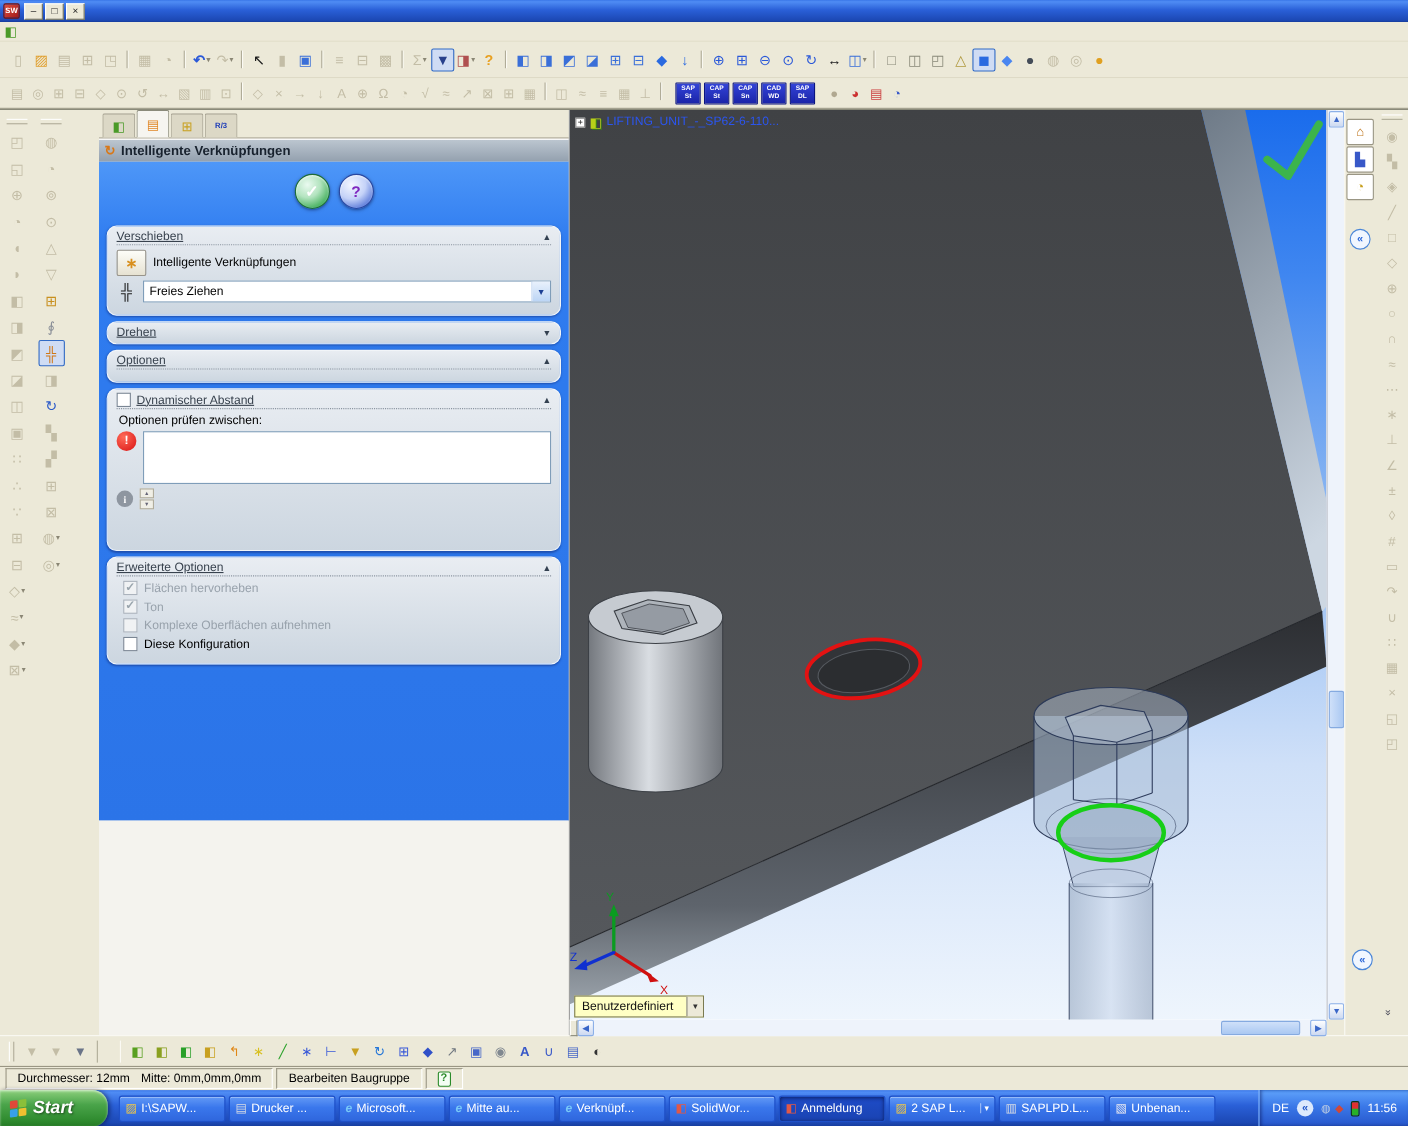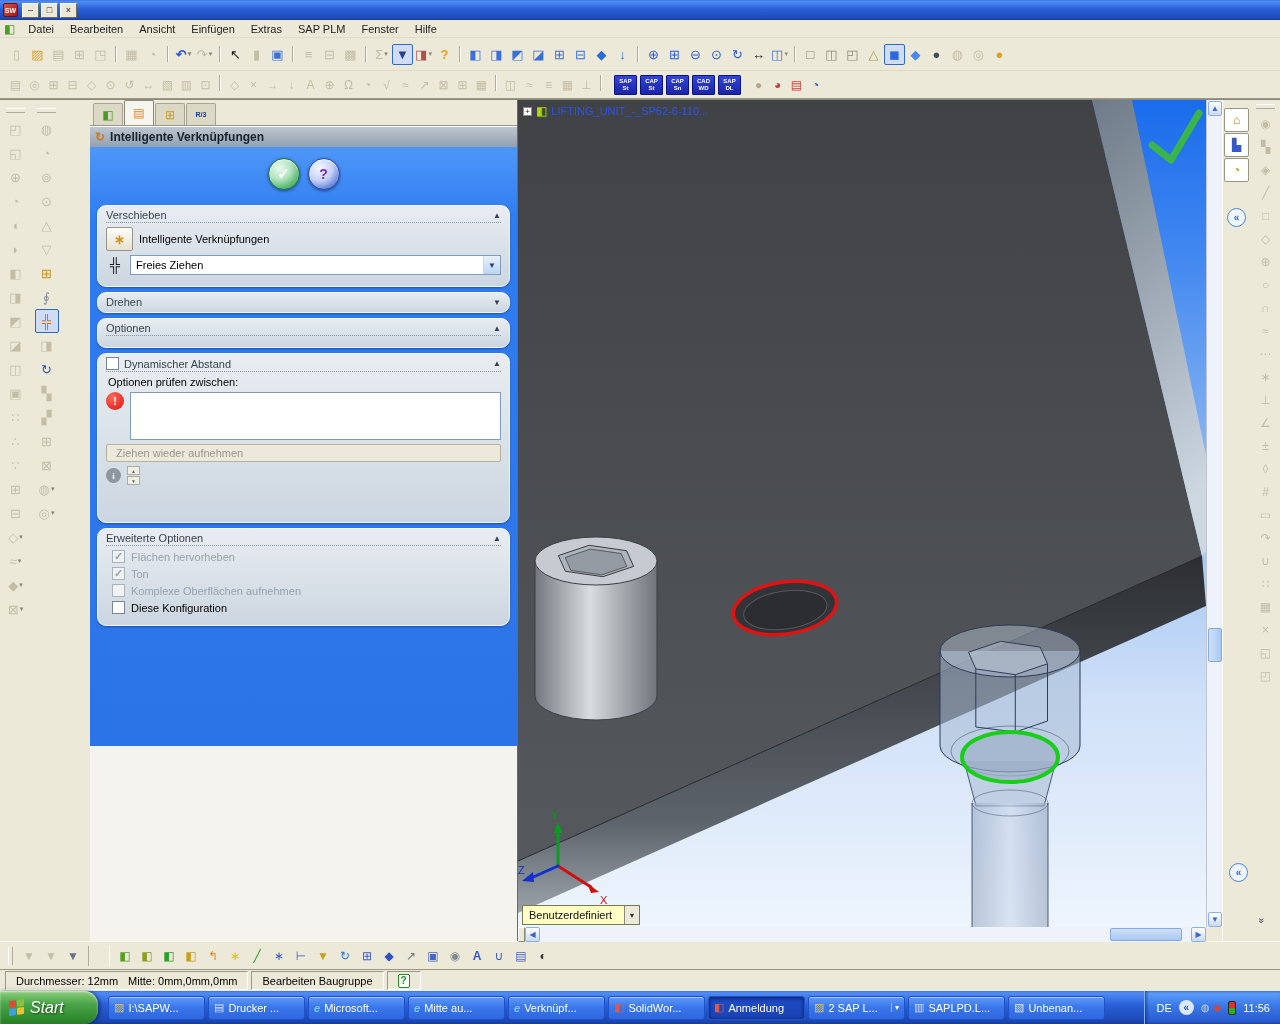--- a/index.html
+++ b/index.html
@@ -56,21 +56,21 @@
   .pm-rest{flex:1;background:#f4f3ee;}
   .pm-confirm{display:flex;justify-content:center;gap:8px;padding:7px 0 10px;}
   .cbtn{width:32px;height:32px;border-radius:50%;display:flex;align-items:center;justify-content:center;
     box-shadow:0 1px 3px rgba(0,0,40,.5), inset 0 1px 2px rgba(255,255,255,.8);font-weight:bold;}
   .cbtn.ok{background:radial-gradient(circle at 35% 30%,#eafaf0,#b4e4c0 40%,#4cb464 75%,#2a8a44);border:1px solid #1e6c38;color:#fff;font-size:15px;}
   .cbtn.help{background:radial-gradient(circle at 35% 30%,#f4f7ff,#c4d2f8 45%,#5878d8 80%,#3a58b8);border:1px solid #2a48a0;color:#8028c0;font-size:14px;}
 
   .grp{background:linear-gradient(180deg,#e9edf2,#ccd6e0);border:1px solid #f2f5f8;border-radius:9px;
     box-shadow:0 1px 2px rgba(0,0,60,.35);margin:5px 2px;padding:3px 8px 7px;}
   .ghead{display:flex;align-items:center;border-bottom:1px dotted #8a94a0;padding-bottom:1px;margin-bottom:4px;color:#38424e;}
-  .ghead .glabel{flex:1;}
+  .ghead .glabel{flex:1;text-decoration:underline;}
   .garrow{font-size:8px;color:#334050;}
   .grp.collapsed{padding-bottom:3px;}
   .grp.collapsed .ghead{border-bottom:1px dotted #8a94a0;margin-bottom:0;}
   .grow{display:flex;align-items:center;gap:6px;margin:4px 0;}
   .smbtn{width:27px;height:24px;background:linear-gradient(180deg,#fdfdf8,#e6e2d2);border:1px solid #98948a;border-radius:2px;
     display:flex;align-items:center;justify-content:center;color:#d89020;font-size:13px;font-weight:bold;}
   .moveglyph{font-size:14px;color:#1a1a1a;width:18px;text-align:center;}
   .combo{flex:1;height:20px;display:flex;border:1px solid #7f9db9;background:#fff;}
   .combo .cval{flex:1;display:flex;align-items:center;padding-left:5px;}
   .combo .cbtnd{width:17px;background:linear-gradient(180deg,#e9f1fc,#bcd5f5);border-left:1px solid #c8daf2;
@@ -144,21 +144,21 @@
 
   
   .taskbar{position:absolute;top:991px;left:0;right:0;height:33px;display:flex;align-items:center;
     background:linear-gradient(180deg,#3a77e8 0%,#4f8cf4 6%,#2a60d8 42%,#1c48b4 90%,#163c9c 100%);}
   .startbtn{width:98px;height:33px;border-radius:0 14px 14px 0;display:flex;align-items:center;gap:6px;padding-left:9px;
     background:linear-gradient(180deg,#8cd07c 0%,#4aa44a 40%,#2e8a2e 85%,#257a25 100%);
     box-shadow:inset 0 1px 2px rgba(255,255,255,.6),2px 0 4px rgba(0,0,30,.45);}
   .winlogo{display:grid;grid-template-columns:7px 7px;grid-template-rows:7px 7px;gap:1px;transform:skewY(-8deg);}
   .winlogo span{border-radius:1px;}
   .wl1{background:#e04838;} .wl2{background:#8ac03a;} .wl3{background:#38a0e8;} .wl4{background:#f0c030;}
-  .startbtn .slabel{color:#fff;font-size:16px;font-weight:normal;font-style:italic;text-shadow:1px 1px 2px #1a4a1a;}
+  .startbtn .slabel{color:#fff;font-size:16px;font-weight:bold;font-style:italic;text-shadow:1px 1px 2px #1a4a1a;}
   .tasks{display:flex;gap:3px;margin-left:10px;}
   .task{width:97px;height:24px;border-radius:3px;border:1px solid #1e50c8;display:flex;align-items:center;gap:4px;padding:0 5px;
     background:linear-gradient(180deg,#639af6,#3a77ec 45%,#2f66dd);box-shadow:inset 0 1px 0 rgba(255,255,255,.45);
     color:#fff;white-space:nowrap;overflow:hidden;}
   .task[data-active="true"]{background:linear-gradient(180deg,#1e4cc8,#1a43b2);box-shadow:inset 0 1px 4px rgba(0,0,30,.65);}
   .task .tg{font-size:11px;flex:0 0 auto;}
   .task[data-dd="true"]::after{content:"▾";margin-left:auto;font-size:8px;border-left:1px solid rgba(255,255,255,.5);padding-left:3px;}
   .tray{margin-left:auto;height:33px;display:flex;align-items:center;gap:7px;padding:0 10px 0 12px;
     background:linear-gradient(180deg,#4a90f4 0%,#5a9cf8 8%,#3a78e8 45%,#2a5cd0 90%,#2450bc 100%);
     border-left:1px solid #7fb2f8;box-shadow:inset 2px 0 3px rgba(0,0,60,.4);color:#fff;}
@@ -183,30 +183,20 @@
           <span class="g">□</span>
         </span>
         <span class="wbtn">
           <span class="g">×</span>
         </span>
       </span>
   </div>
 
   <div class="menubar">
     <span class="menu-appicon">◧</span>
-    <span style="display:flex">
-        <span class="mitem">Datei</span>
-        <span class="mitem">Bearbeiten</span>
-        <span class="mitem">Ansicht</span>
-        <span class="mitem">Einfügen</span>
-        <span class="mitem">Extras</span>
-        <span class="mitem">SAP PLM</span>
-        <span class="mitem">Fenster</span>
-        <span class="mitem">Hilfe</span>
-      </span>
   </div>
 
   <div class="tb tb1">
 
   <span class="ti">
         <span class="g">▯</span>
       </span>
       <span class="ti" style="color:#e0a030">
         <span class="g">▨</span>
       </span>
@@ -665,21 +655,20 @@
           <div class="ghead">
             <span class="cb" style="margin-right:5px" data-st="off"></span>
             <span class="glabel">Dynamischer Abstand</span>
             <span class="garrow">▲</span>
           </div>
           <div class="tlabel" style="margin:2px 0 3px 2px">Optionen prüfen zwischen:</div>
           <div class="grow">
             <span class="excl">!</span>
             <span class="lbox"></span>
           </div>
-          <span class="dbtn">Ziehen wieder aufnehmen</span>
           <div class="grow">
             <span class="infoi">i</span>
             <span class="spin">
                 <span>▲</span>
                 <span>▼</span>
               </span>
           </div>
           <div style="height:26px"></div>
         </div>
 

